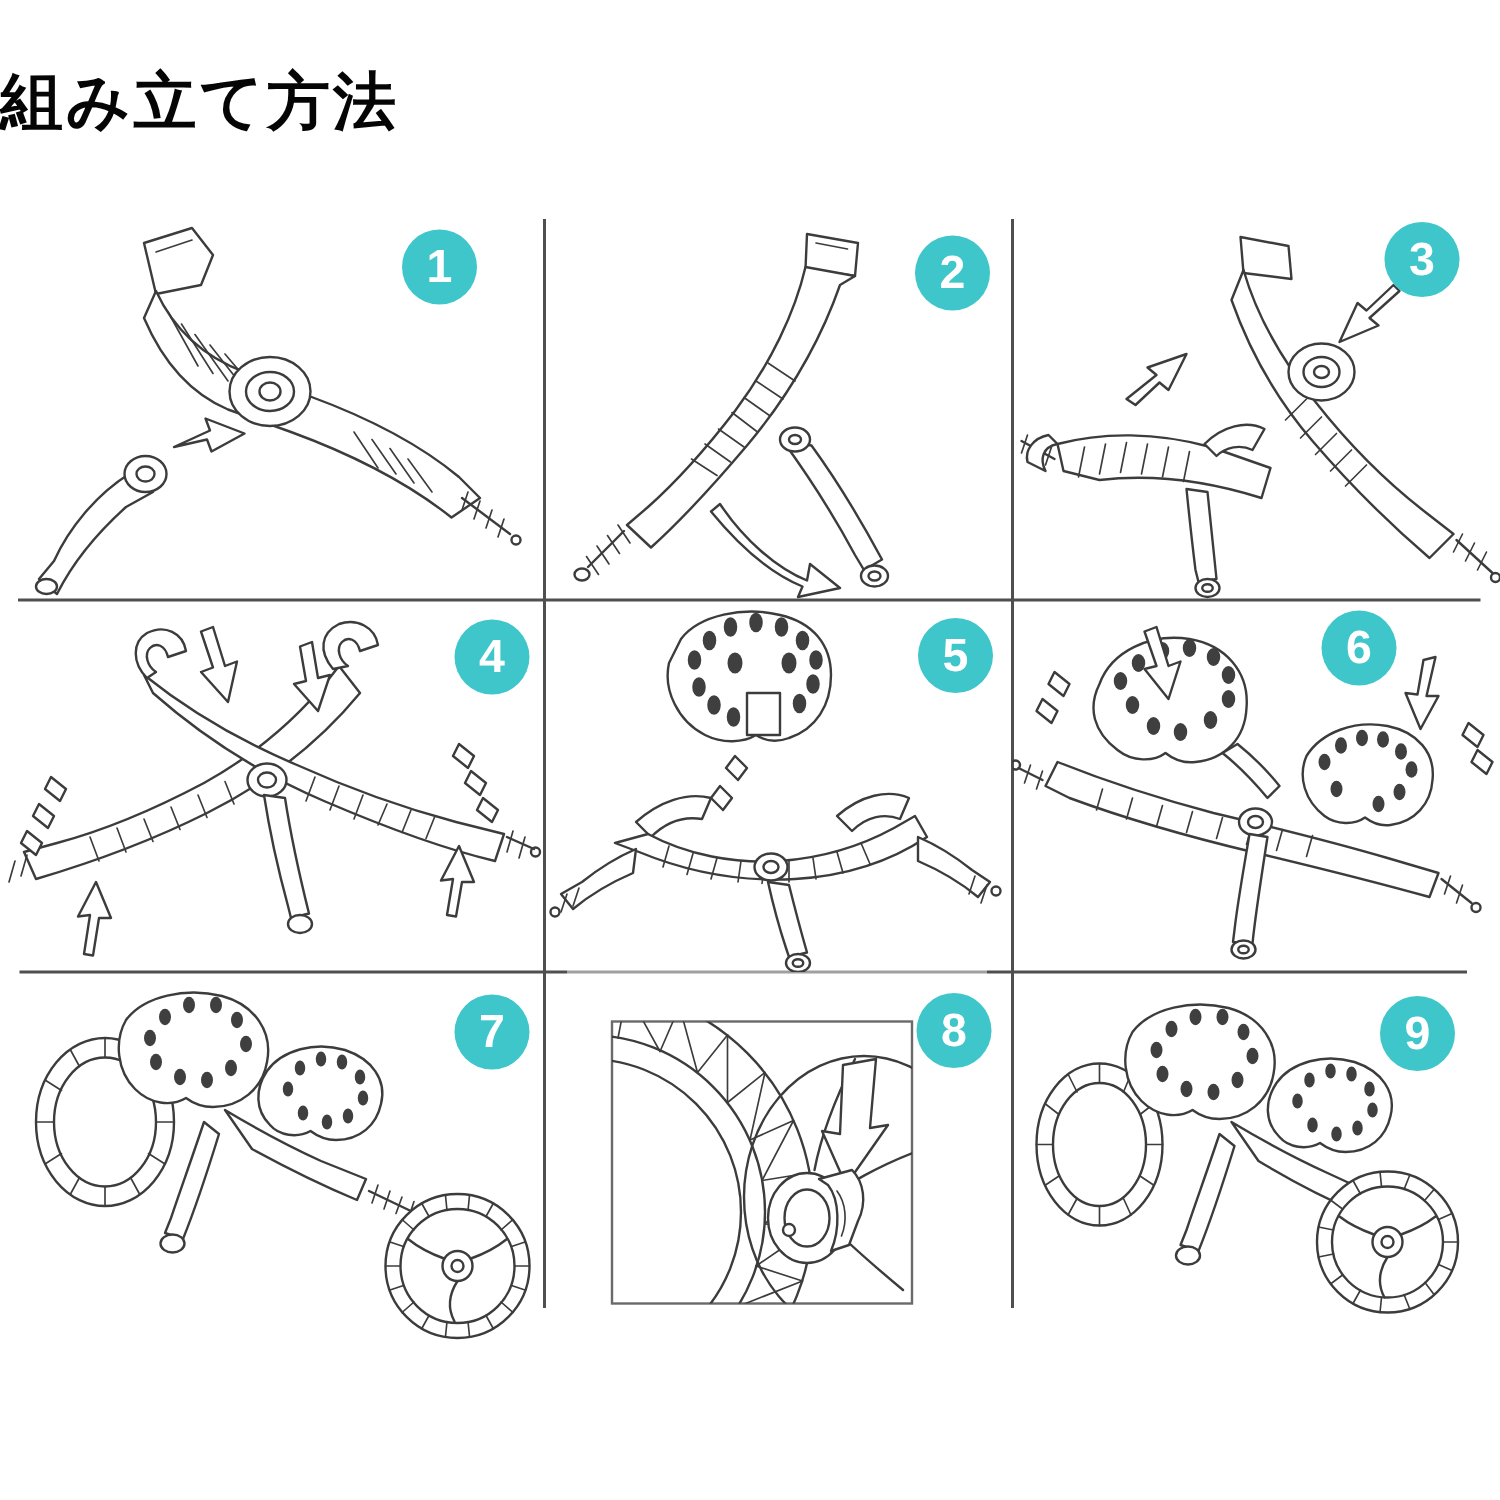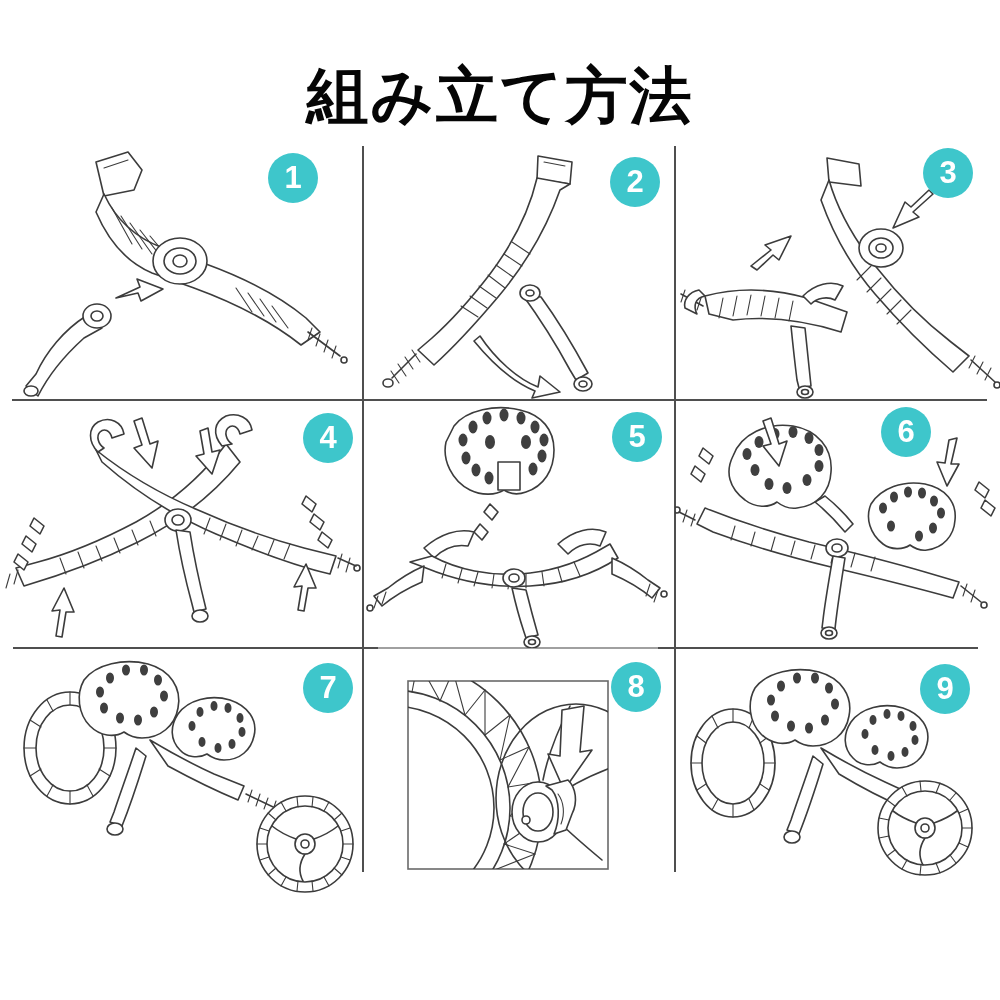--- a/index.html
+++ b/index.html
@@ -1,19 +1,19 @@
 <!DOCTYPE html>
 <html><head>
 <meta charset="utf-8">
 <style>
   html,body{margin:0;padding:0;}
   body{background:#ffffff;font-family:"Liberation Sans","DejaVu Sans",sans-serif;}
   .page{position:relative;width:1000px;height:1000px;background:#ffffff;overflow:hidden;}
-  .title{position:absolute;top:12px;left:0;width:1000px;text-align:center;
-         font-size:62px;font-weight:900;color:#050505;letter-spacing:2px;
+  .title{position:absolute;top:12px;left:0;width:1000px;
+         font-size:42px;font-weight:900;color:#050505;letter-spacing:2px;
          font-family:"DejaVu Sans","Liberation Sans",sans-serif;}
   .vl{position:absolute;width:2px;background:#4f4f4f;}
   .hl{position:absolute;height:2px;background:#4f4f4f;}
   .cell{position:absolute;}
   .cell svg{display:block;width:100%;height:100%;}
   .badge{position:absolute;width:50px;height:50px;border-radius:50%;
          background:#3ec6cb;color:#ffffff;display:flex;align-items:center;justify-content:center;
          font-size:31px;font-weight:bold;}
   .ln{fill:none;stroke:#3c3c3c;stroke-width:1.6;stroke-linecap:round;stroke-linejoin:round;}
   .fw{fill:#ffffff;stroke:#3c3c3c;stroke-width:1.6;stroke-linejoin:round;}

